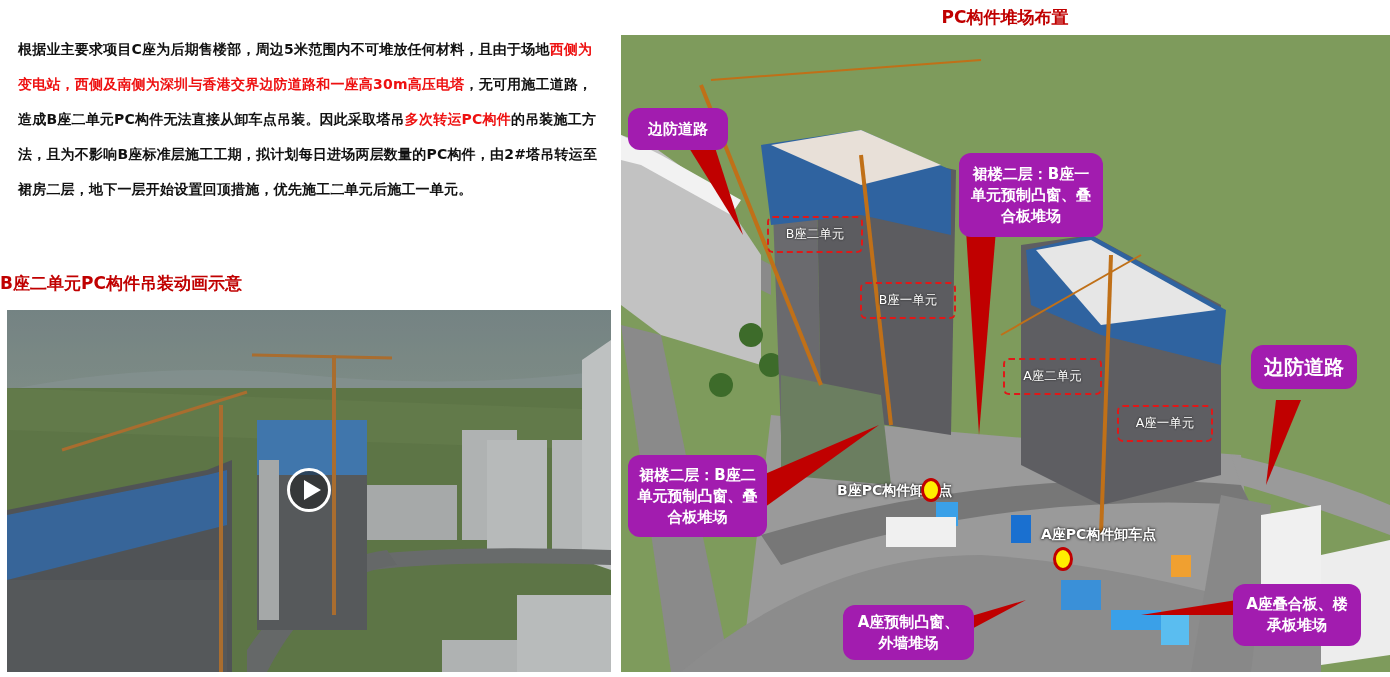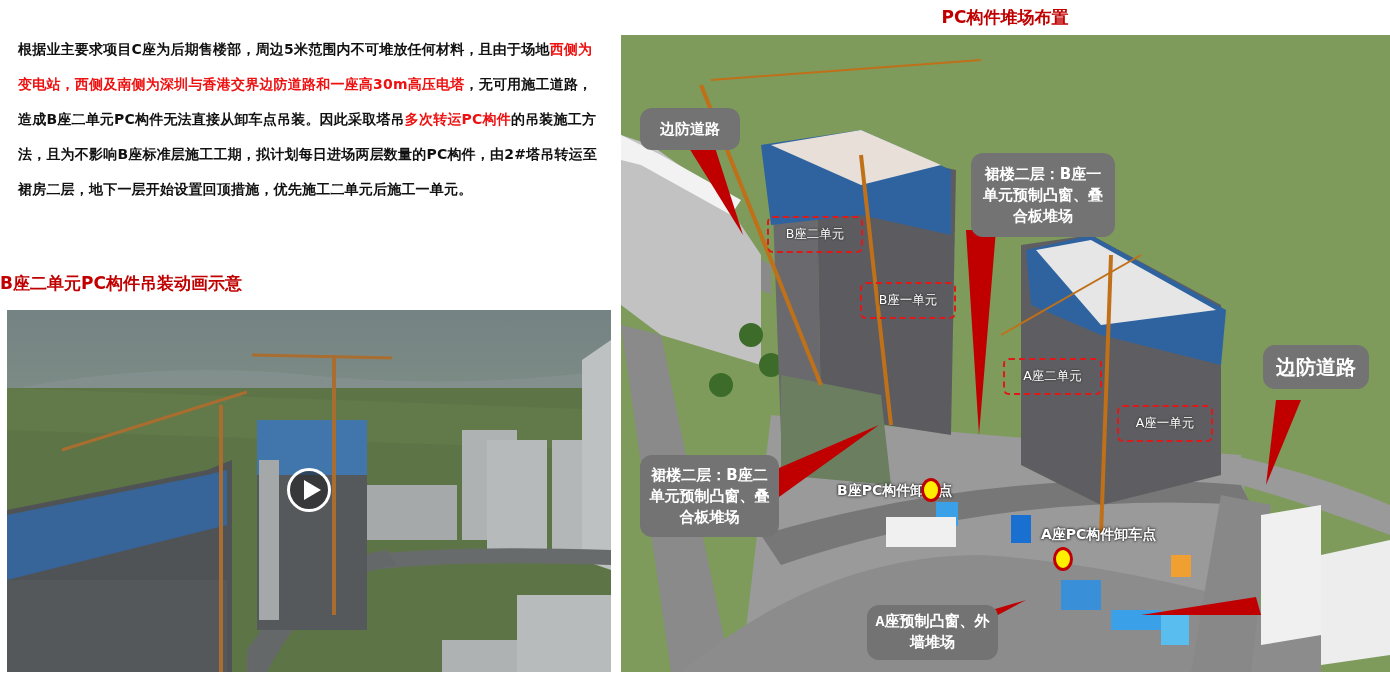--- a/index.html
+++ b/index.html
@@ -37,23 +37,23 @@
     position: absolute; left: 620px; top: 6px; width: 770px; text-align: center;
     font-size: 17px; font-weight: bold; color: #c00000;
   }
   .map {
     position: absolute; left: 621px; top: 35px; width: 769px; height: 637px;
     overflow: hidden; background: #7d9a5a;
   }
   .map svg { position: absolute; left: 0; top: 0; }
 
   .callout {
-    position: absolute; background: #737373; color: #ffffff; font-weight: bold;
+    position: absolute; background: #a21caf; color: #ffffff; font-weight: bold;
     border-radius: 12px; text-align: center; display: flex; align-items: center; justify-content: center;
-    line-height: 21px; font-size: 15px; padding: 4px 8px; margin-left: 12px;
+    line-height: 21px; font-size: 15px; padding: 4px 8px;
   }
   .callout.big { font-size: 20px; }
   .region-white {
     position: absolute; background: #ffffff; border: 2px dashed #e01818; border-radius: 9px;
     color: #e01818; font-weight: bold; font-size: 17px;
     display: flex; align-items: center; justify-content: center;
   }
   .unit-box {
     position: absolute; border: 2px dashed #e01818; border-radius: 6px;
     color: #ffffff; font-weight: normal; font-size: 12.5px;
@@ -182,21 +182,22 @@
     <polygon points="680,365 655,365 645,450" fill="#c00000"></polygon>
     <polygon points="320,590 330,605 405,565" fill="#c00000"></polygon>
     <polygon points="635,562 640,580 520,580" fill="#c00000"></polygon>
   </svg>
 
 
   <div class="callout" style="left:7px;top:73px;width:100px;height:42px;">边防道路</div>
   <div class="callout big" style="left:630px;top:310px;width:106px;height:44px;">边防道路</div>
   <div class="callout" style="left:338px;top:118px;width:144px;height:84px;">裙楼二层：B座一单元预制凸窗、叠合板堆场</div>
   <div class="callout" style="left:7px;top:420px;width:139px;height:82px;">裙楼二层：B座二单元预制凸窗、叠合板堆场</div>
-  <div class="callout" style="left:234px;top:570px;width:131px;height:55px;font-family:Liberation Mono, monospace;">A座预制凸窗、外墙堆场</div>
+  <div class="callout" style="left:222px;top:570px;width:131px;height:55px;">A座预制凸窗、外墙堆场</div>
+  <div class="callout" style="left:612px;top:549px;width:128px;height:62px;">A座叠合板、楼承板堆场</div>
 
   <div class="unit-box" style="left:146px;top:181px;width:96px;height:37px;">B座二单元</div>
   <div class="unit-box" style="left:239px;top:247px;width:96px;height:37px;">B座一单元</div>
   <div class="unit-box" style="left:382px;top:323px;width:99px;height:37px;">A座二单元</div>
   <div class="unit-box" style="left:496px;top:370px;width:96px;height:37px;">A座一单元</div>
 
   <div class="unload-label" style="left:168px;top:447px;">B座PC构件卸车点</div>
   <div class="unload-dot" style="left:300px;top:443px;"></div>
   <div class="unload-label" style="left:372px;top:491px;">A座PC构件卸车点</div>
   <div class="unload-dot" style="left:432px;top:512px;"></div>

